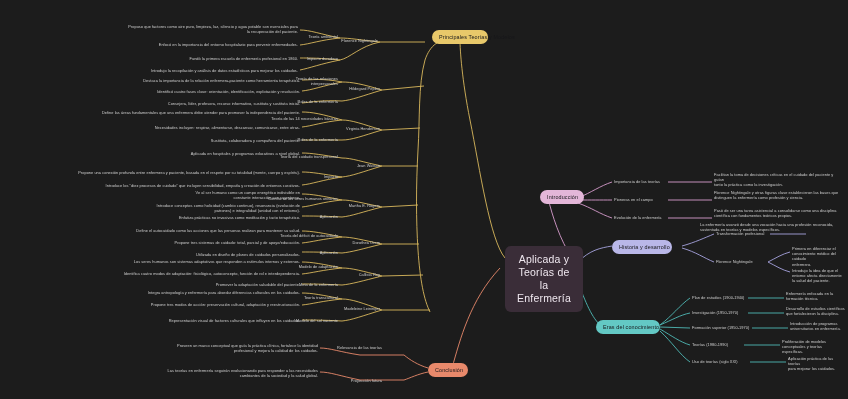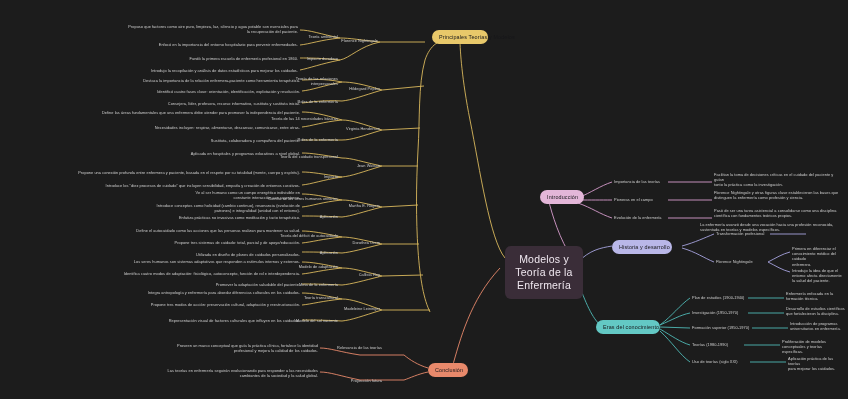--- a/index.html
+++ b/index.html
@@ -124,21 +124,21 @@
       <path d="M660 329 C 672 336 680 342 690 345" stroke="#4fb9b5"></path>
       <path d="M660 331 C 672 342 680 355 690 362" stroke="#4fb9b5"></path>
       <path d="M748 298 L 784 298" stroke="#4fb9b5"></path>
       <path d="M748 313 L 784 313" stroke="#4fb9b5"></path>
       <path d="M752 328 L 788 328" stroke="#4fb9b5"></path>
       <path d="M744 345 L 780 345" stroke="#4fb9b5"></path>
       <path d="M750 362 L 786 362" stroke="#4fb9b5"></path>
     </g>
   </svg>
 
-  <div class="node central" style="left:505px;top:246px;width:78px;">Modelos y Teoría
+  <div class="node central" style="left:505px;top:246px;width:78px;">Aplicada y Teorías
 de la Enfermería</div>
 
   <div class="node pill yellow" style="left:432px;top:30px;width:56px;">Principales Teorías y
 Modelos</div>
   <div class="node pill coral" style="left:428px;top:363px;width:40px;">Conclusión</div>
   <div class="node pill pink" style="left:540px;top:190px;width:44px;">Introducción</div>
   <div class="node pill purple" style="left:612px;top:240px;width:60px;">Historia y desarrollo</div>
   <div class="node pill teal" style="left:596px;top:320px;width:64px;">Eras del conocimiento</div>
 
   <div class="node lbl l c-dim" style="left:300px;top:38px;width:78px;">Florence Nightingale</div>

